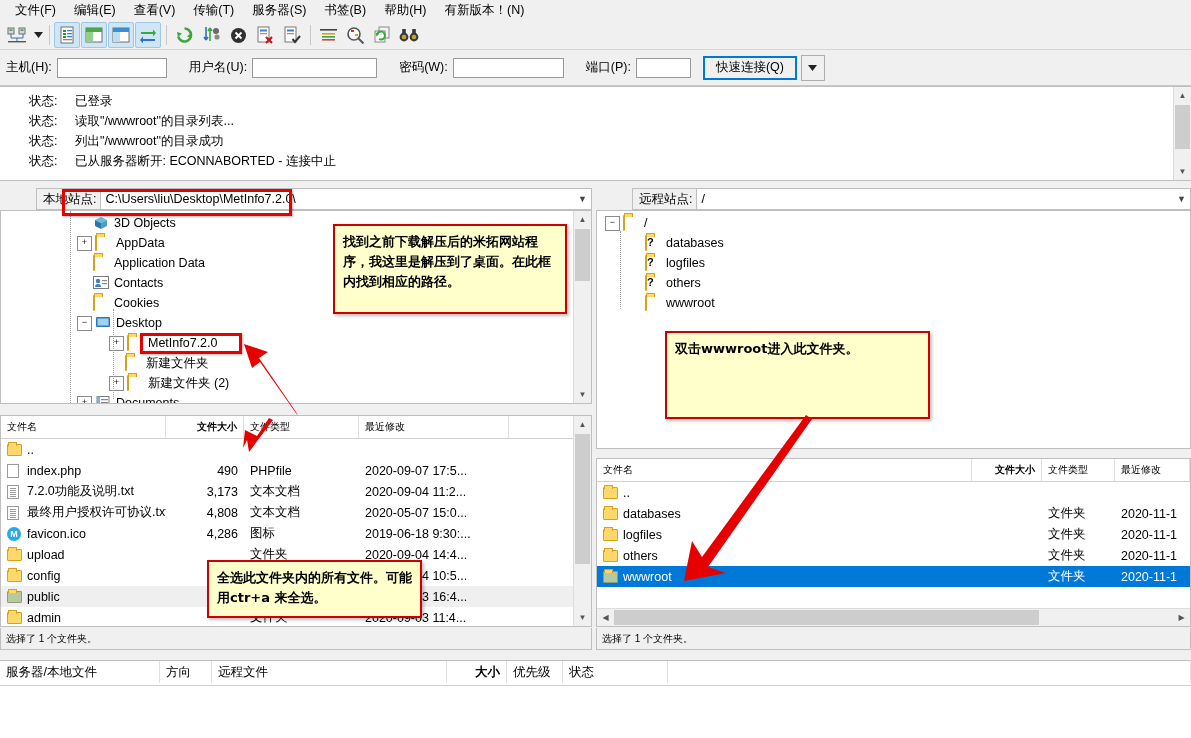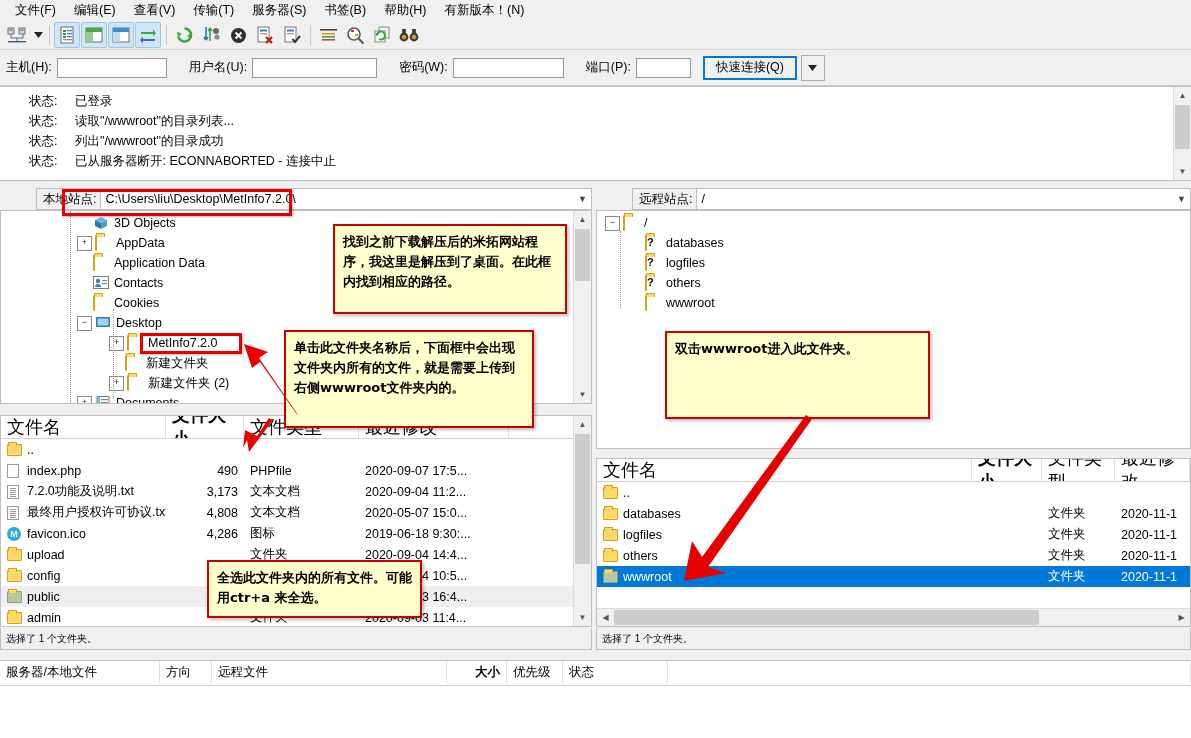--- a/index.html
+++ b/index.html
@@ -83,21 +83,21 @@
   .fld:before{content:"";position:absolute;left:0;top:-3px;width:7px;height:3px;
               background:#ffd86b;border:1px solid #d6a21a;border-bottom:0;border-radius:1px 1px 0 0;}
   .fld.open{background:#ffe9a8;}
   .fld.grn{background:#b7c9a0;border-color:#8d9c79;}
   .qmark{position:absolute;left:1px;top:0px;font-weight:bold;font-size:11px;color:#000;
          line-height:13px;}
   .dashed{position:absolute;border-left:1px dotted #9a9a9a;}
 
   
   .colhdr{display:flex;height:22px;background:#fff;border-bottom:1px solid #d0d0d0;
-          font-size:18px;}
+          font-size:10px;}
   .col{display:flex;align-items:center;height:22px;border-right:1px solid #dfdfdf;
        padding:0 6px;box-sizing:border-box;overflow:hidden;}
   .col.num{justify-content:flex-end;font-weight:bold;}
   .row{display:flex;height:21px;font-size:12.5px;align-items:center;}
   .row .c{display:flex;align-items:center;height:21px;padding:0 6px;box-sizing:border-box;
           overflow:hidden;white-space:nowrap;}
   .row .c.num{justify-content:flex-end;}
   .row.sel{background:#0078d7;color:#fff;}
   .row.soft{background:#efefef;}
   .ficon{width:17px;flex:0 0 17px;margin-right:3px;display:flex;align-items:center;}
@@ -704,21 +704,20 @@
       <div class="col" style="flex:1"></div>
     </div>
   </div>
 
   <div class="redbox" style="left:62px;top:189px;width:230px;height:27px;"></div>
 
   <div class="redbox" style="left:140px;top:333px;width:102px;height:21px;"></div>
 
   <div class="callout" style="left:333px;top:224px;width:234px;height:90px;">找到之前下载解压后的米拓网站程序，我这里是解压到了桌面。在此框内找到相应的路径。</div>
 
-  <div class="callout" style="left:284px;top:330px;width:250px;height:98px;">单击此文件夹名称后，下面框中会出现文件夹内所有的文件，就是需要上传到右侧wwwroot文件夹内的。</div>
 
   <div class="callout" style="left:207px;top:560px;width:215px;height:58px;">全选此文件夹内的所有文件。可能用ctr+a 来全选。</div>
 
   <div class="callout" style="left:665px;top:331px;width:265px;height:88px;">双击wwwroot进入此文件夹。</div>
 
   <svg class="arrowsvg" style="left:236px;top:340px;width:70px;height:80px" width="70" height="80" viewBox="0 0 70 80">
     <path d="M62 76 L24 22 L16 28 L8 4 L32 12 L23 18 L60 72 Z" fill="#e60000"></path>
   </svg>
 
   <svg class="arrowsvg" style="left:680px;top:415px;width:140px;height:170px" width="140" height="170" viewBox="0 0 140 170">

